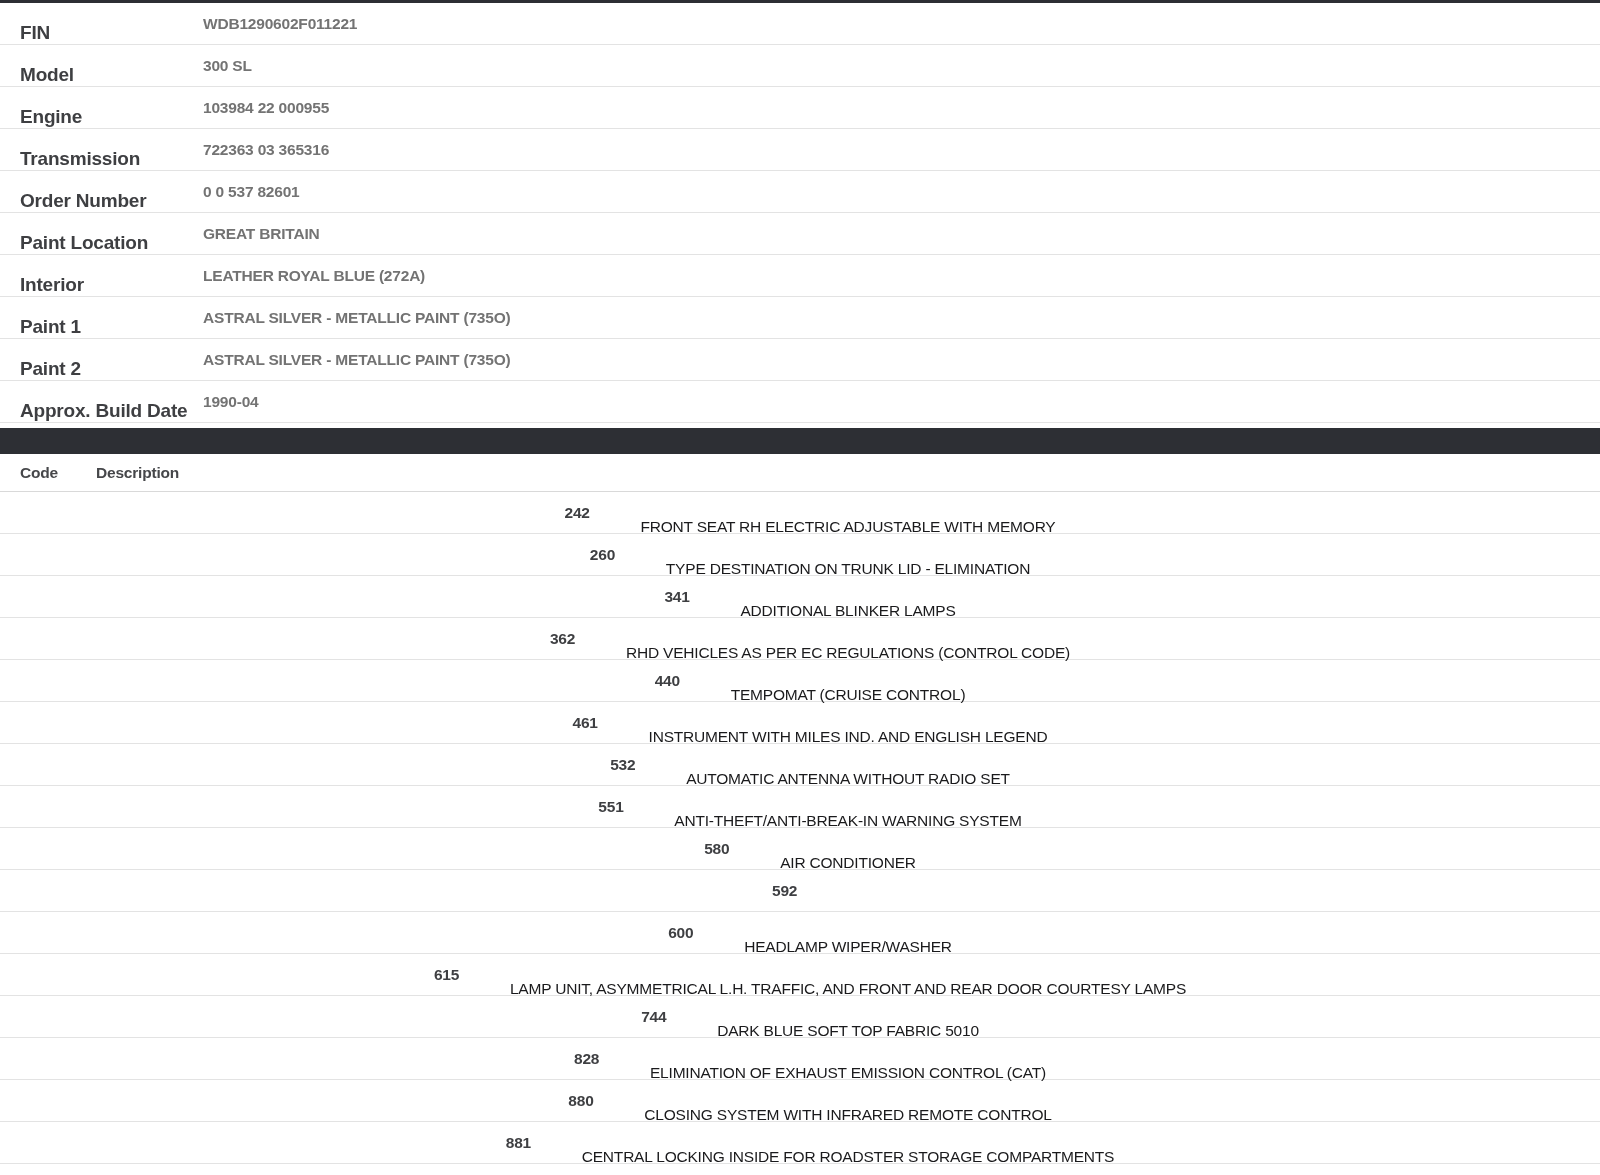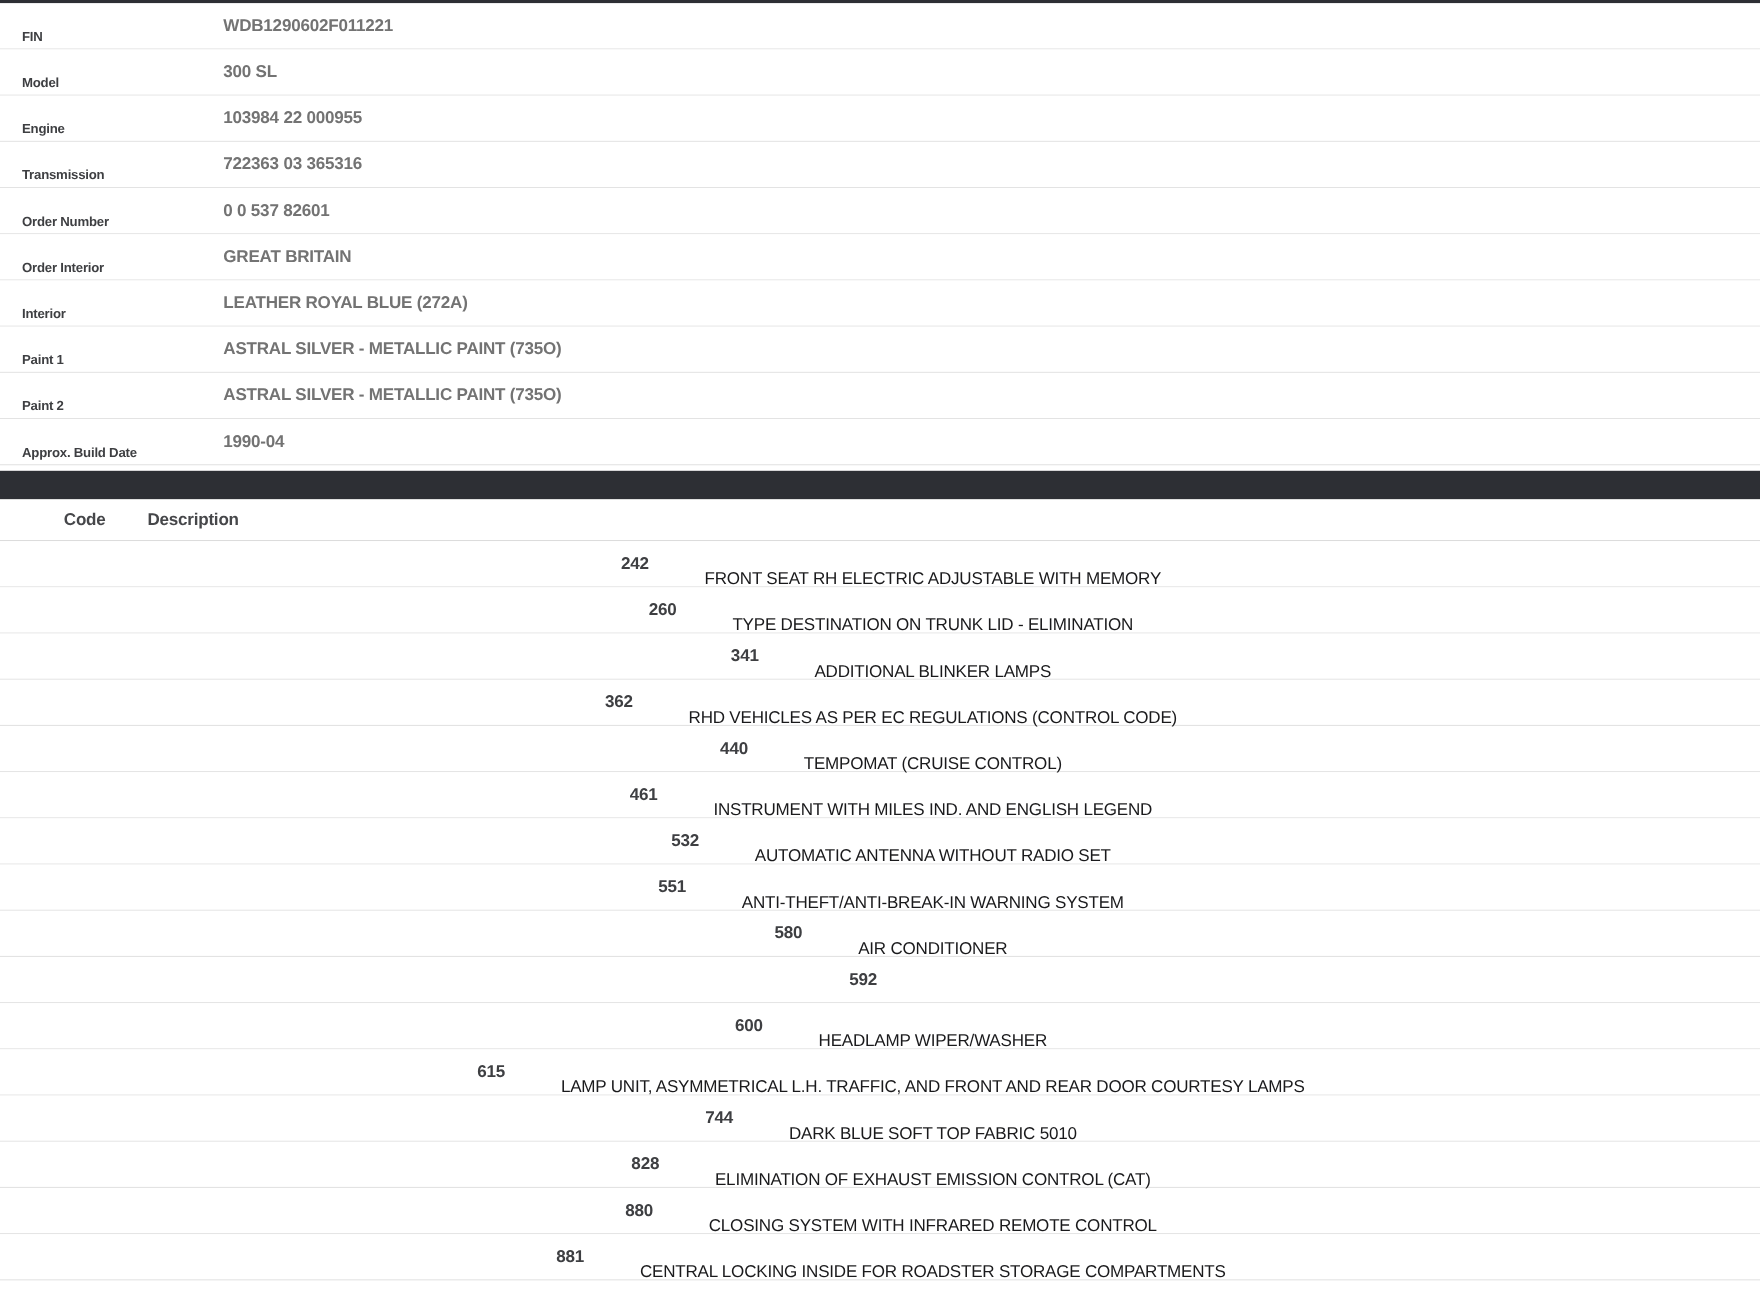--- a/index.html
+++ b/index.html
@@ -19,21 +19,21 @@
     display: flex;
     align-items: center;
     height: 42px;
     border-bottom: 1px solid #e3e3e3;
     background: #ffffff;
   }
   .info-label {
     width: 203px;
     padding-left: 20px;
     flex: none;
-    font-size: 12px;
+    font-size: 19px;
     font-weight: bold;
     color: #3e3f42;
     letter-spacing: -0.2px;
     margin-top: 18px;
   }
   .info-value {
     font-size: 15.5px;
     color: #737373;
     letter-spacing: -0.2px;
     white-space: nowrap;
@@ -54,21 +54,21 @@
     height: 38px;
     border-bottom: 1px solid #d9d9d9;
     background: #ffffff;
   }
   .codes-header-cell {
     font-size: 15.5px;
     font-weight: bold;
     color: #46474a;
     letter-spacing: -0.2px;
   }
-  .code-col { width: 96px; padding-left: 20px; flex: none; margin-left: 38px; }
+  .code-col { width: 96px; padding-left: 20px; flex: none; }
   .code-row {
     display: flex;
     align-items: center;
     height: 42px;
     border-bottom: 1px solid #e3e3e3;
     background: #ffffff;
     justify-content: center;
   }
   .code-cell {
     width: 96px;
@@ -107,21 +107,21 @@
     </div>
     <div class="info-row">
       <div class="info-label">Transmission</div>
       <div class="info-value">722363 03 365316</div>
     </div>
     <div class="info-row">
       <div class="info-label">Order Number</div>
       <div class="info-value">0 0 537 82601</div>
     </div>
     <div class="info-row">
-      <div class="info-label">Order Interior</div>
+      <div class="info-label">Paint Location</div>
       <div class="info-value">GREAT BRITAIN</div>
     </div>
     <div class="info-row">
       <div class="info-label">Interior</div>
       <div class="info-value">LEATHER ROYAL BLUE (272A)</div>
     </div>
     <div class="info-row">
       <div class="info-label">Paint 1</div>
       <div class="info-value">ASTRAL SILVER - METALLIC PAINT (735O)</div>
     </div>

